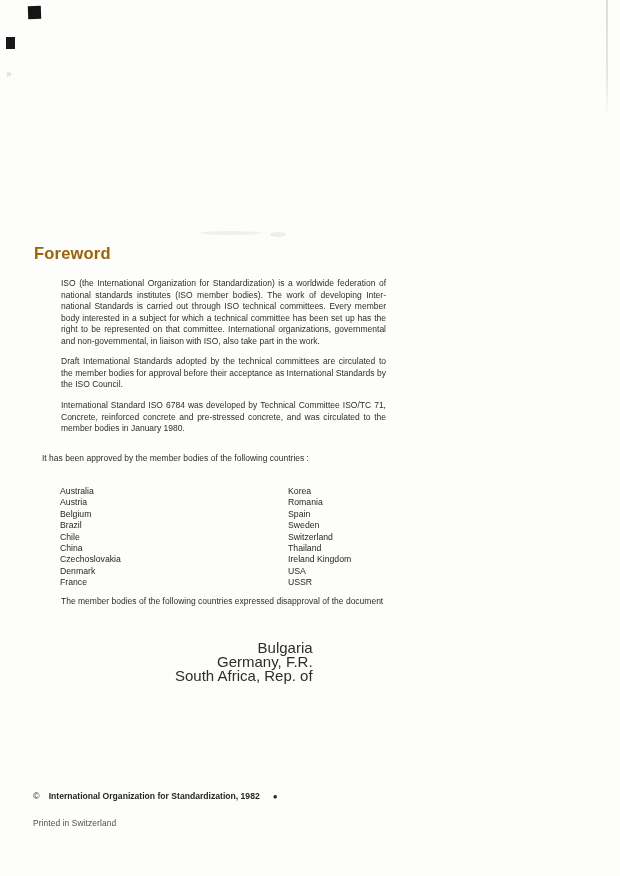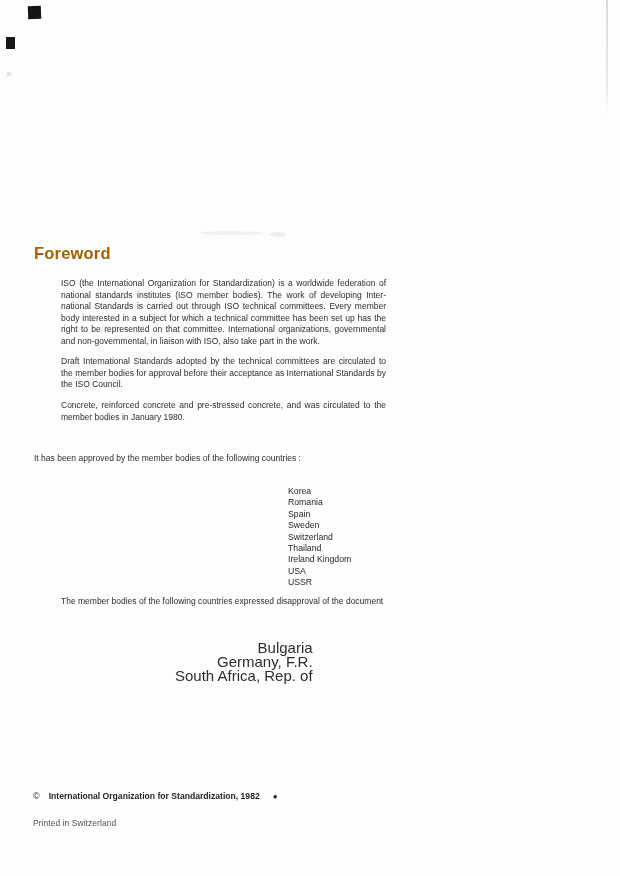--- a/index.html
+++ b/index.html
@@ -29,21 +29,21 @@
 
   .para{
     position:absolute;left:34px;width:352px;
     font-size:8.5px;line-height:11.6px;color:#2d2d2d;
   }
   .jpara > div{text-align:justify;text-align-last:justify;padding-left:27px;}
   .jpara > div:last-child{text-align-last:left;}
   .p1{top:278px;}
   .p2{top:356px;}
   .p3{top:400px;}
-  .p4{top:453px;width:360px;}
+  .p4{top:453px;width:360px;margin-left:8px;}
   .p5{top:596px;}
   .italic{margin-top:24px;}
 
   .countries{position:absolute;top:486px;left:0;width:620px;height:106px;}
   .country-col{position:absolute;top:0;font-size:8.7px;line-height:11.4px;color:#262626;}
   .col1{left:60px;}
   .col2{left:174px;}
   .col3{left:288px;}
 
   .disapproval-list{
@@ -86,27 +86,39 @@
       <div>and non-governmental, in liaison with ISO, also take part in the work.</div>
     </div>
 
   <div class="para jpara p2">
       <div>Draft International Standards adopted by the technical committees are circulated to</div>
       <div>the member bodies for approval before their acceptance as International Standards by</div>
       <div>the ISO Council.</div>
     </div>
 
   <div class="para jpara p3">
+    <div>International Standard ISO 6784 was developed by Technical Committee ISO/TC 71,</div>
     <div><span class="italic">Concrete, reinforced concrete and pre-stressed concrete,</span><span> and was circulated to the</span></div>
     <div>member bodies in January 1980.</div>
   </div>
 
   <div class="para p4">It has been approved by the member bodies of the following countries :</div>
 
   <div class="countries">
+    <div class="country-col col1">
+        <div>Australia</div>
+        <div>Austria</div>
+        <div>Belgium</div>
+        <div>Brazil</div>
+        <div>Chile</div>
+        <div>China</div>
+        <div>Czechoslovakia</div>
+        <div>Denmark</div>
+        <div>France</div>
+      </div>
     <div class="country-col col3">
         <div>Korea</div>
         <div>Romania</div>
         <div>Spain</div>
         <div>Sweden</div>
         <div>Switzerland</div>
         <div>Thailand</div>
         <div>Ireland Kingdom</div>
         <div>USA</div>
         <div>USSR</div>

